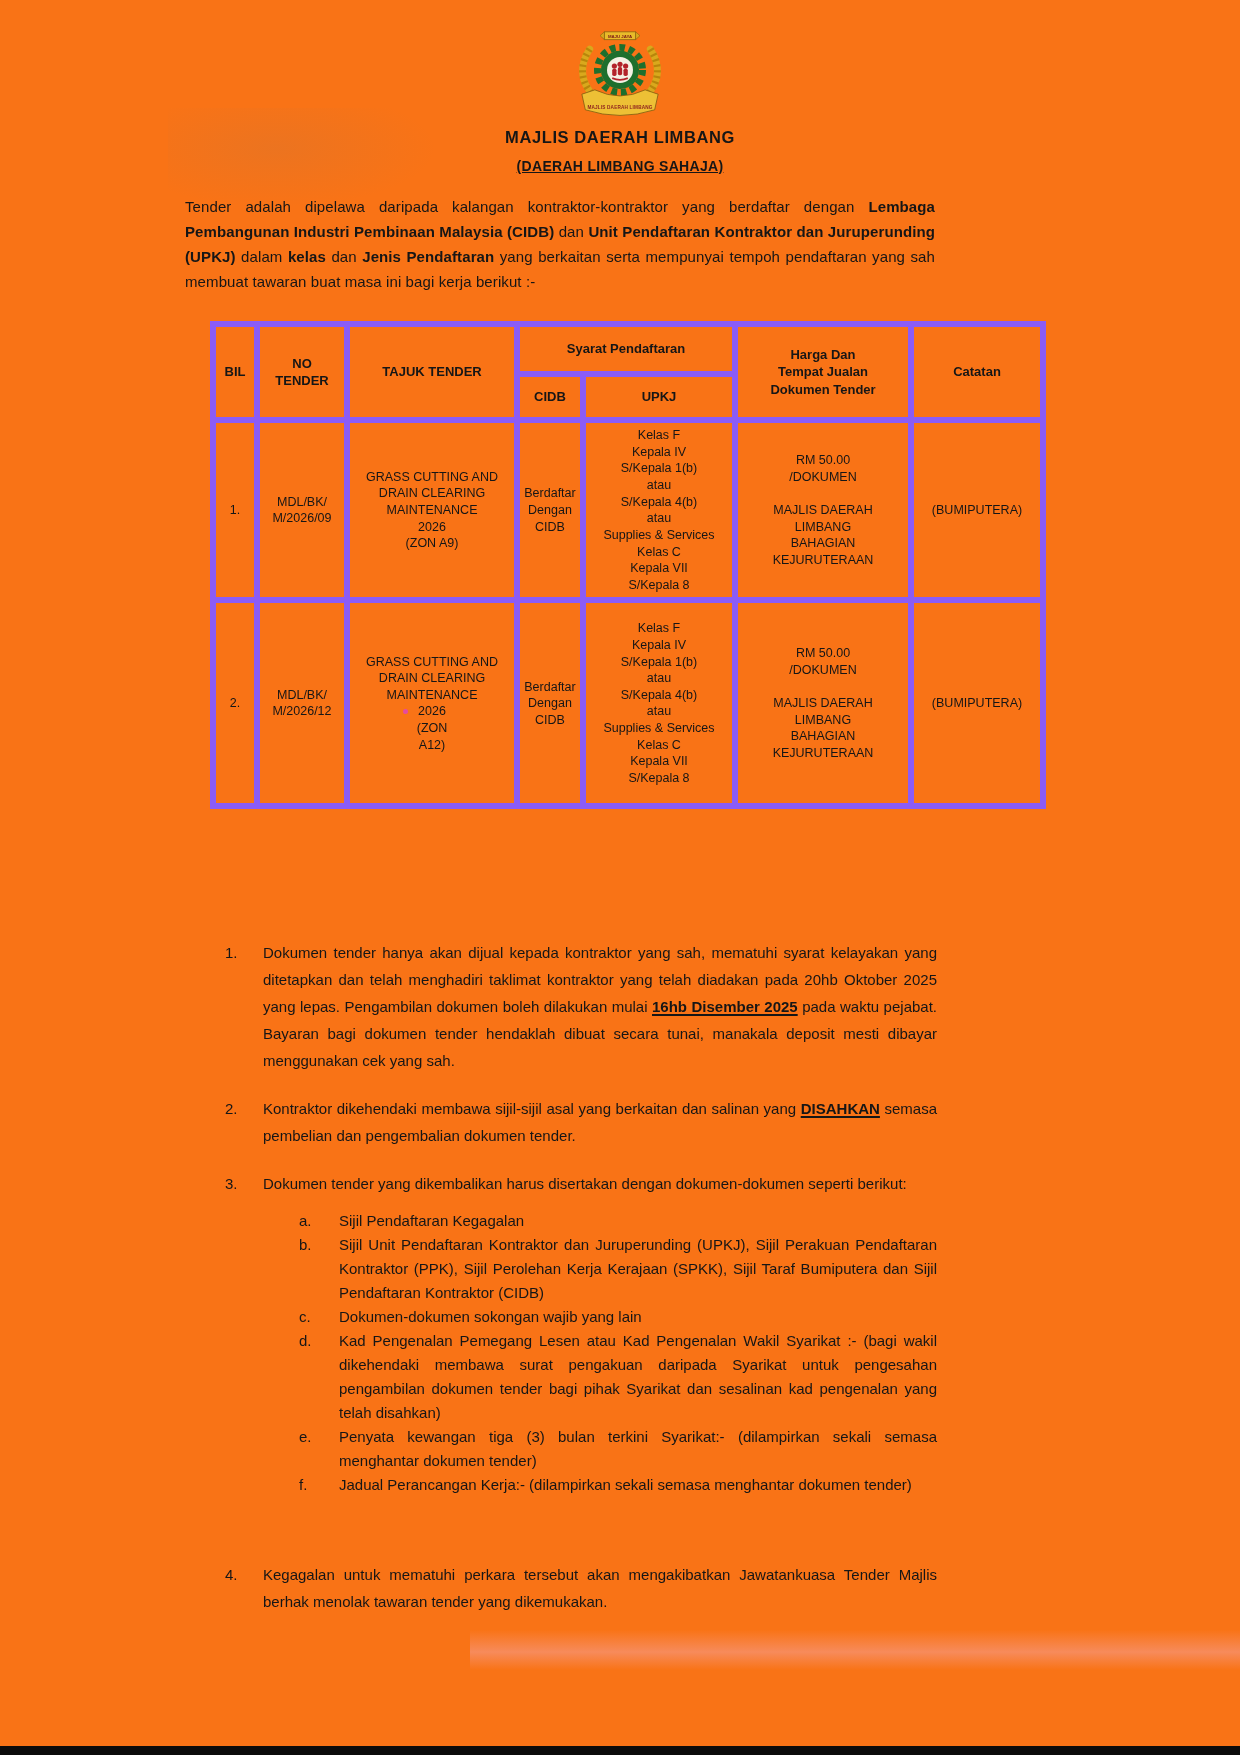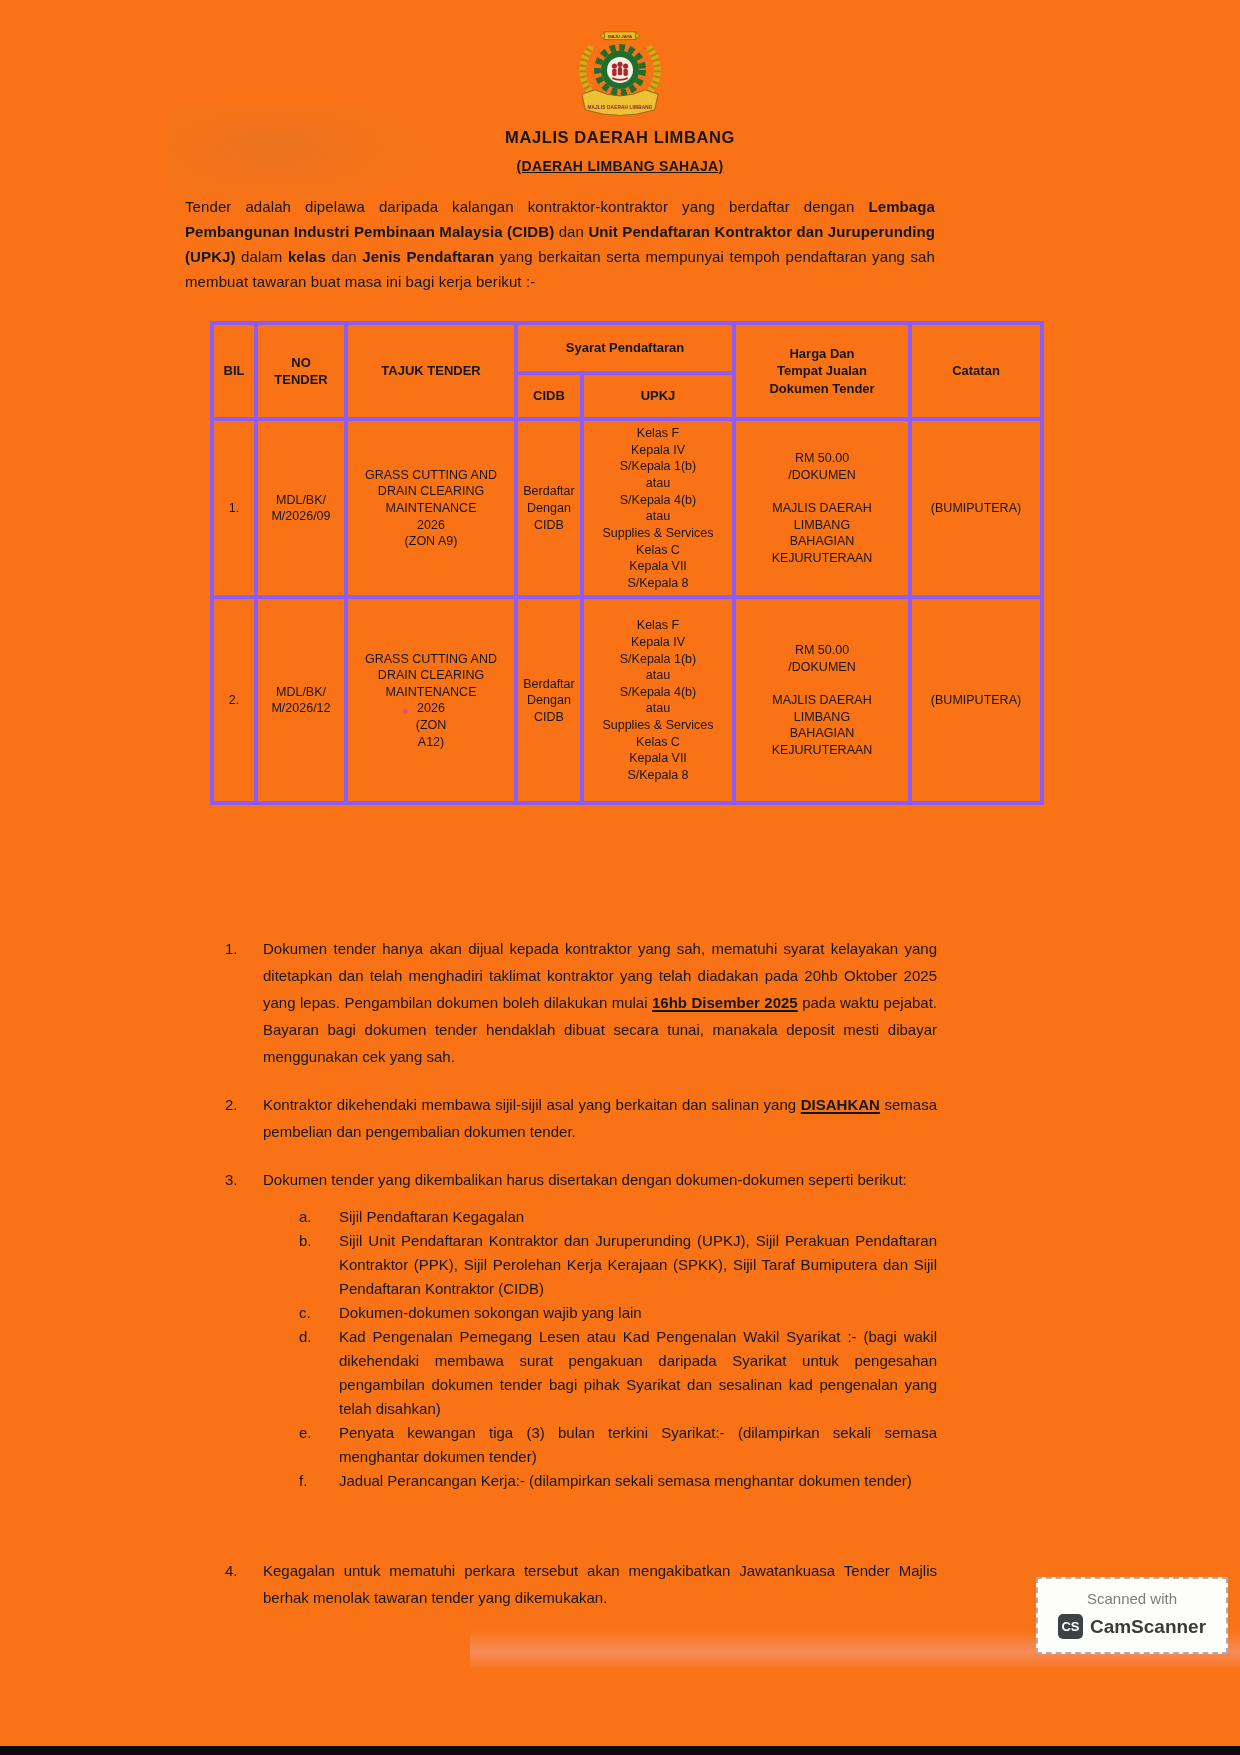--- a/index.html
+++ b/index.html
@@ -18,21 +18,21 @@
 
   
   .intro { margin:20px 305px 16px 185px; width:750px; font-size:15px; line-height:1.67;
            text-align:justify; letter-spacing:.1px; }
   .seg-bold { font-weight:700; }
   .seg-underline { text-decoration:underline; text-decoration-thickness:2px; text-underline-offset:2px; }
 
   
   .tender-table { margin:27px 0 0 210px; border-collapse:collapse; table-layout:fixed; width:830px; }
   .tender-table th, .tender-table td {
-      border:4px solid #8b5cf6; text-align:center; vertical-align:middle;
+      border:6px solid #8b5cf6; text-align:center; vertical-align:middle;
       white-space:pre-line; padding:4px 3px; }
   .tender-table th { font-size:13px; font-weight:700; line-height:1.35; }
   .tender-table td { font-size:12.5px; line-height:1.33;border-radius:31px; }
   .tender-table thead tr:first-child  { height:50px; }
   .tender-table thead tr:last-child   { height:46px; }
   .tender-table tbody tr:first-child  { height:172px; }
   .tender-table tbody tr:last-child   { height:206px; }
 
   
   .notes { margin:130px 0 0 225px; width:712px; font-size:15px; line-height:1.8; }
@@ -242,21 +242,15 @@
     <div class="note note4">
       <div class="nnum">4.</div>
       <div class="nbody">Kegagalan untuk mematuhi perkara tersebut akan mengakibatkan Jawatankuasa Tender Majlis berhak menolak tawaran tender yang dikemukakan.</div>
     </div>
 
   </div>
 
   <div class="scan-tint"></div>
   <div class="artifact-dot"></div>
 
-  <div class="camscanner">
-    <div class="cs-line1">Scanned with</div>
-    <div class="cs-line2">
-      <span class="cs-badge">CS</span><span class="cs-name">CamScanner</span>
-    </div>
-  </div>
 
   <div class="bottom-bar"></div>
 </div>
 
 </body></html>

